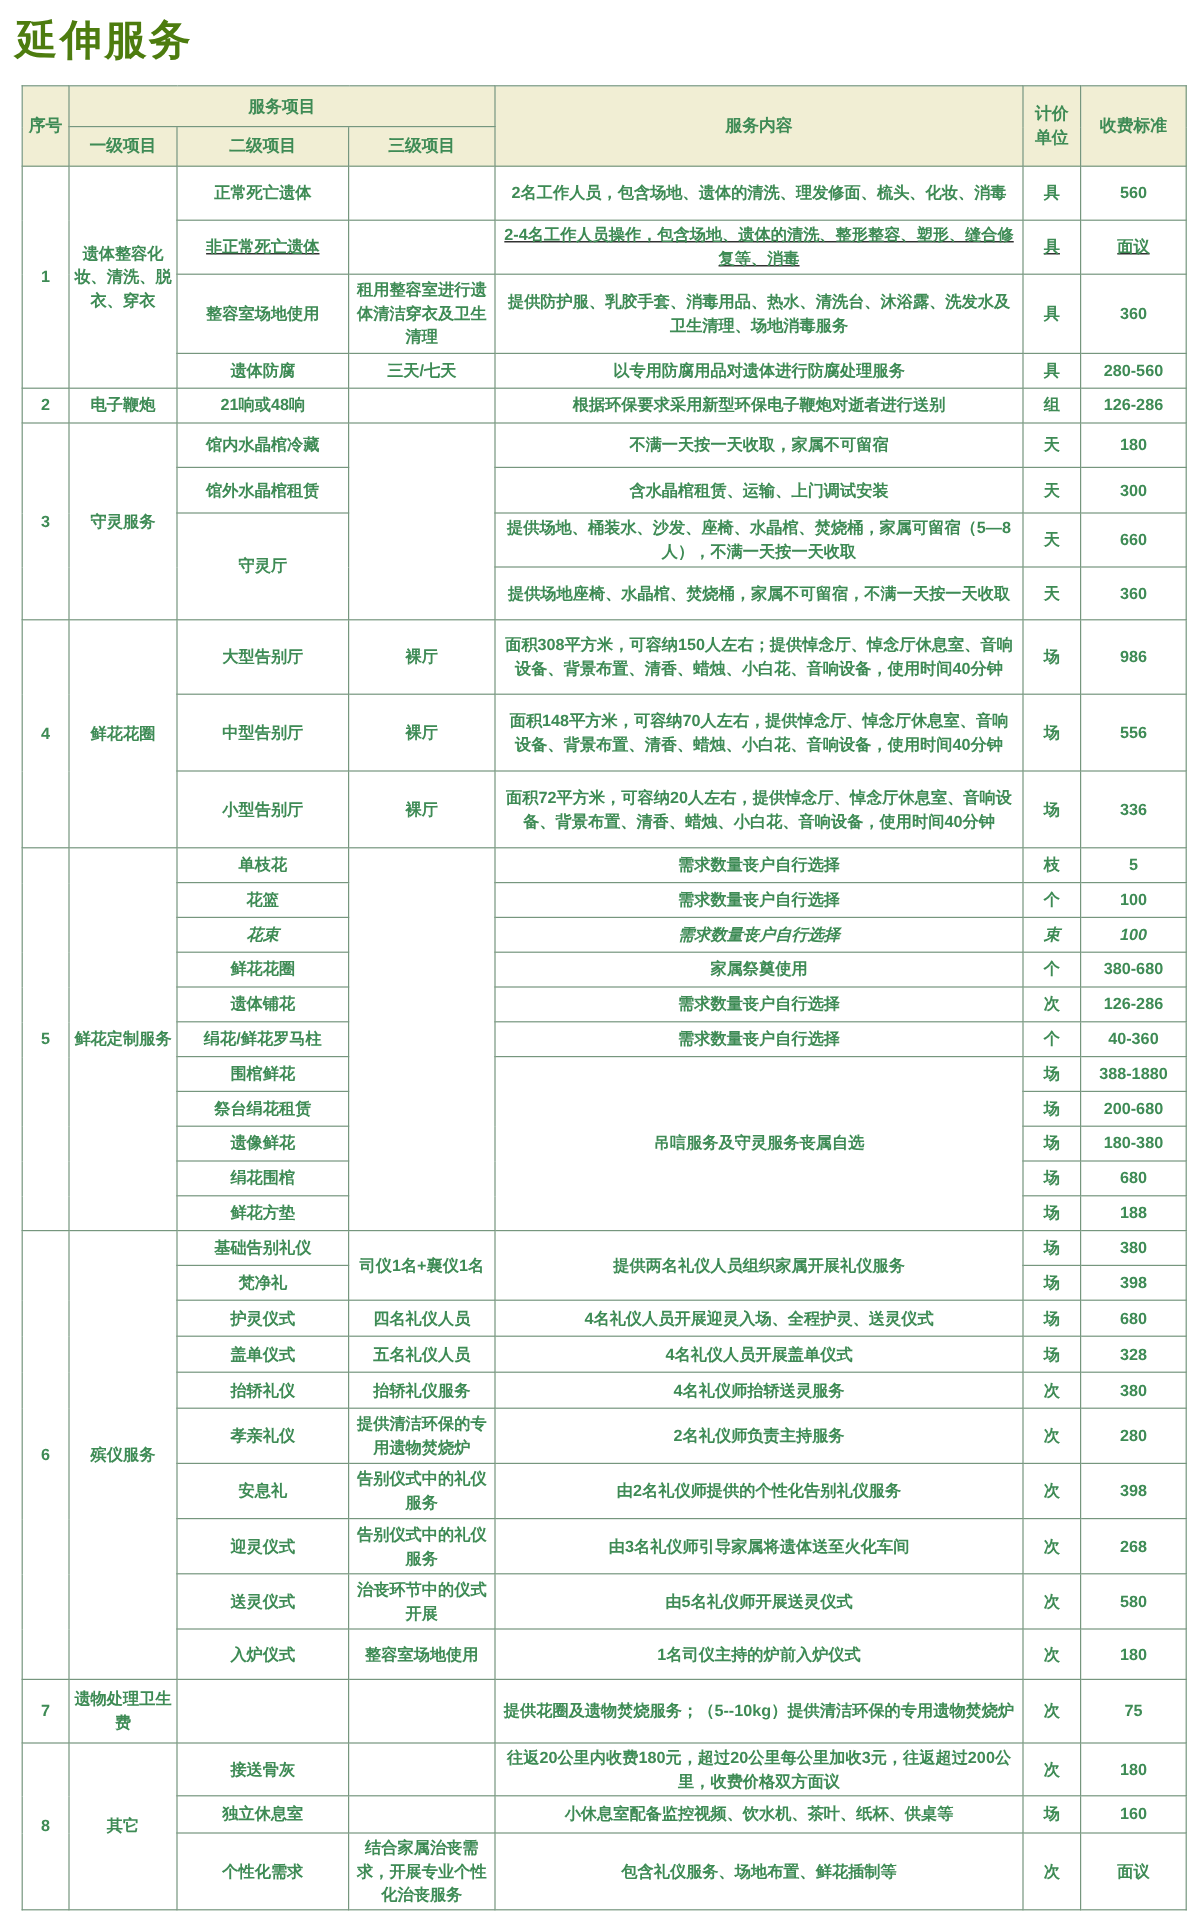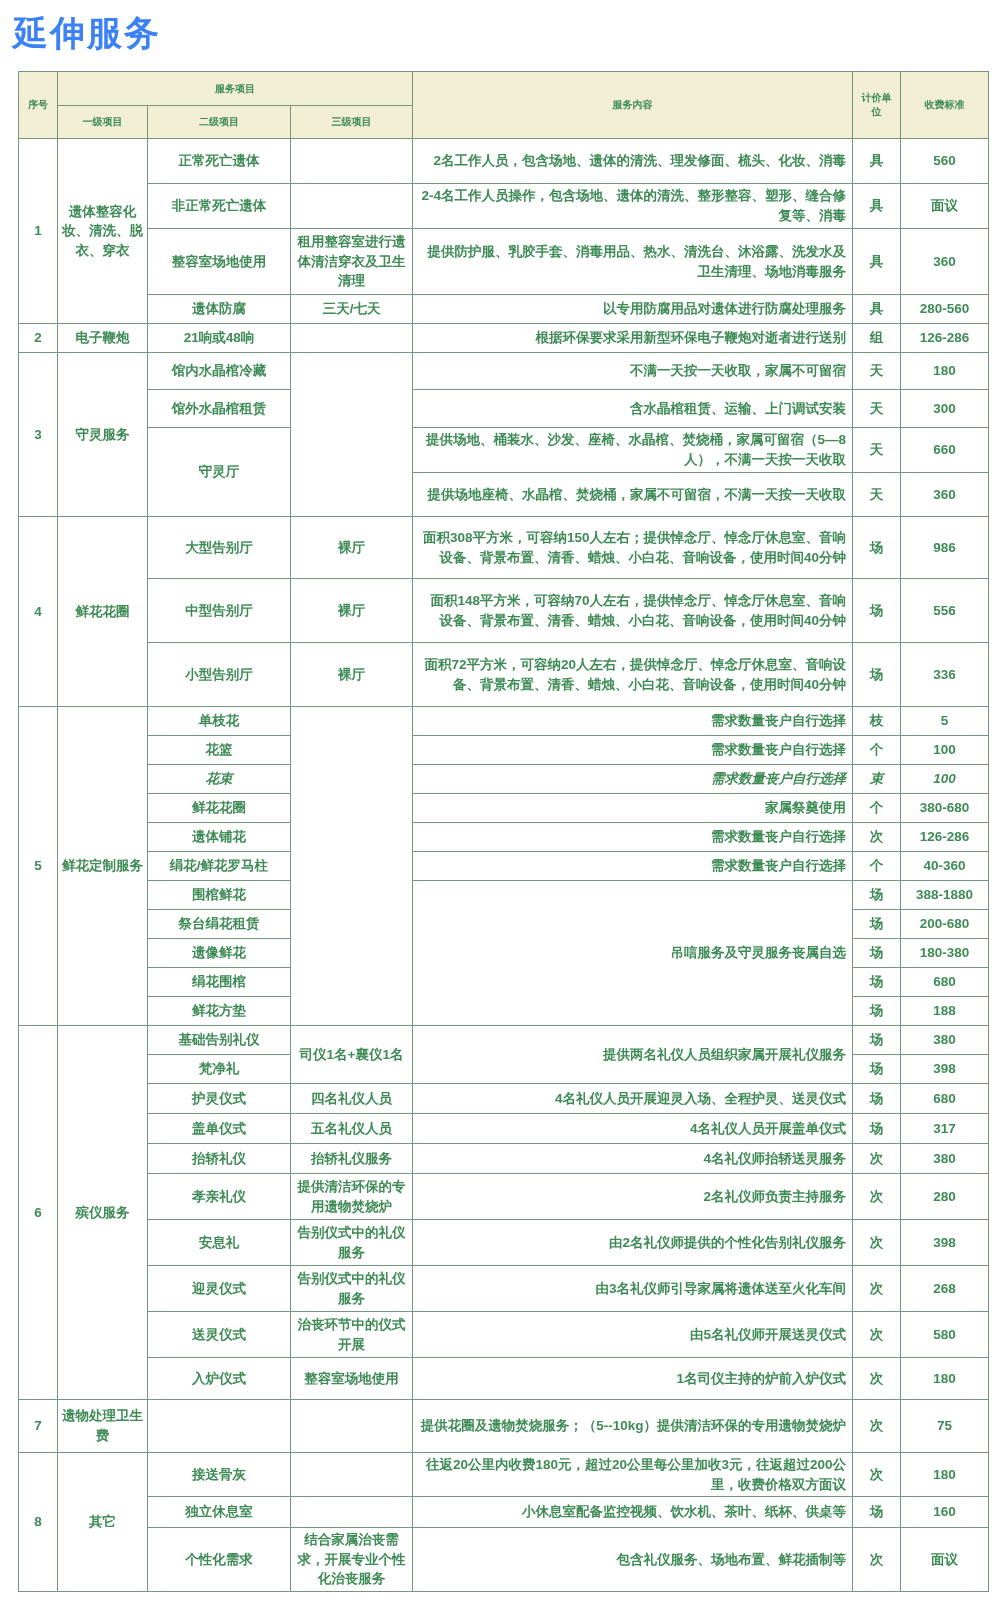--- a/index.html
+++ b/index.html
@@ -8,21 +8,21 @@
     background:#ffffff;
     font-family:"Liberation Sans","DejaVu Sans",sans-serif;
   }
   .page{
     width:997px;
     min-height:1600px;
     box-sizing:border-box;
     padding-top:6px;
   }
   .page-title{
-    color:#3b82f6;
+    color:#4d7c0f;
     font-size:35px;
     font-weight:bold;
     letter-spacing:2px;
     margin:4px 0 14px 13px;
   }
   table.price-table{
     border-collapse:collapse;
     table-layout:fixed;
     width:970px;
     margin-left:18px;
@@ -36,25 +36,25 @@
     line-height:1.45;
     padding:2px 4px;
     text-align:center;
     vertical-align:middle;
     word-break:break-all;
     box-sizing:border-box;
     background:#ffffff;
   }
   .price-table th{
     background:#f1eed4;
-    font-size:10px;
+    font-size:14px;
     line-height:1.4;
   }
   .price-table td.ct{
-    text-align:right;
+    text-align:center;
     padding-left:6px;
     padding-right:6px;
   }
 </style>
 </head>
 <body>
 
 <div class="page">
   <h1 class="page-title">延伸服务</h1>
   <table class="price-table">
@@ -84,21 +84,21 @@
     <tbody>
         <tr style="height: 45px;">
           <td rowspan="4" class="no">1</td>
           <td rowspan="4" class="l1">遗体整容化妆、清洗、脱衣、穿衣</td>
           <td class="l2">正常死亡遗体</td>
           <td class="l3"></td>
           <td class="ct">2名工作人员，包含场地、遗体的清洗、理发修面、梳头、化妆、消毒</td>
           <td class="un">具</td>
           <td class="pr">560</td>
         </tr>
-        <tr style="height: 45px;">
+        <tr style="height: 45px; text-decoration: underline;">
           <td class="l2">非正常死亡遗体</td>
           <td class="l3"></td>
           <td class="ct">2-4名工作人员操作，包含场地、遗体的清洗、整形整容、塑形、缝合修复等、消毒</td>
           <td class="un">具</td>
           <td class="pr">面议</td>
         </tr>
         <tr style="height: 66px;">
           <td class="l2">整容室场地使用</td>
           <td class="l3">租用整容室进行遗体清洁穿衣及卫生清理</td>
           <td class="ct">提供防护服、乳胶手套、消毒用品、热水、清洗台、沐浴露、洗发水及卫生清理、场地消毒服务</td>
@@ -254,21 +254,21 @@
           <td class="l3">四名礼仪人员</td>
           <td class="ct">4名礼仪人员开展迎灵入场、全程护灵、送灵仪式</td>
           <td class="un">场</td>
           <td class="pr">680</td>
         </tr>
         <tr style="height: 30px;">
           <td class="l2">盖单仪式</td>
           <td class="l3">五名礼仪人员</td>
           <td class="ct">4名礼仪人员开展盖单仪式</td>
           <td class="un">场</td>
-          <td class="pr">317</td>
+          <td class="pr">328</td>
         </tr>
         <tr style="height: 30px;">
           <td class="l2">抬轿礼仪</td>
           <td class="l3">抬轿礼仪服务</td>
           <td class="ct">4名礼仪师抬轿送灵服务</td>
           <td class="un">次</td>
           <td class="pr">380</td>
         </tr>
         <tr style="height: 46px;">
           <td class="l2">孝亲礼仪</td>

